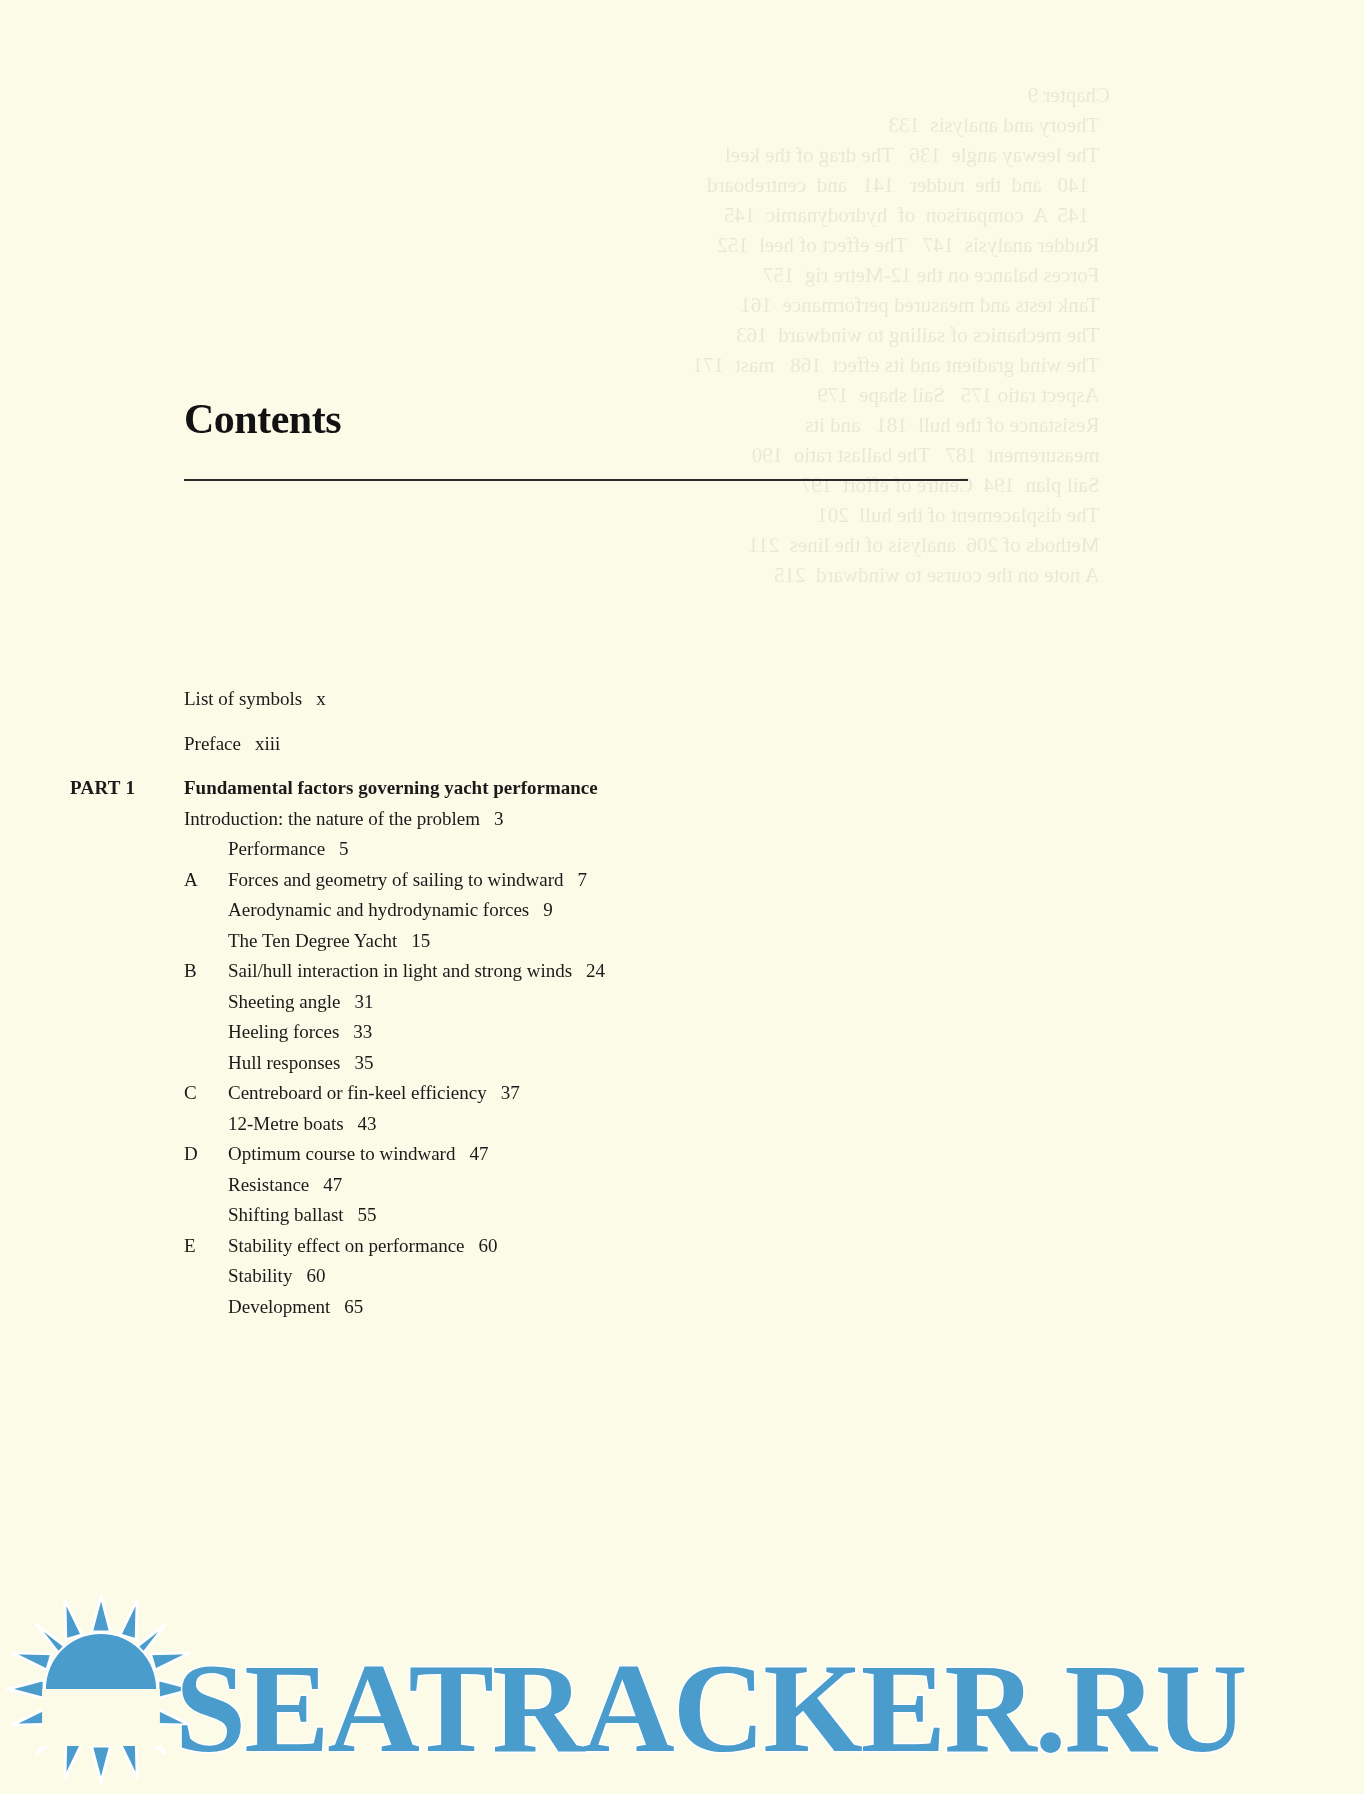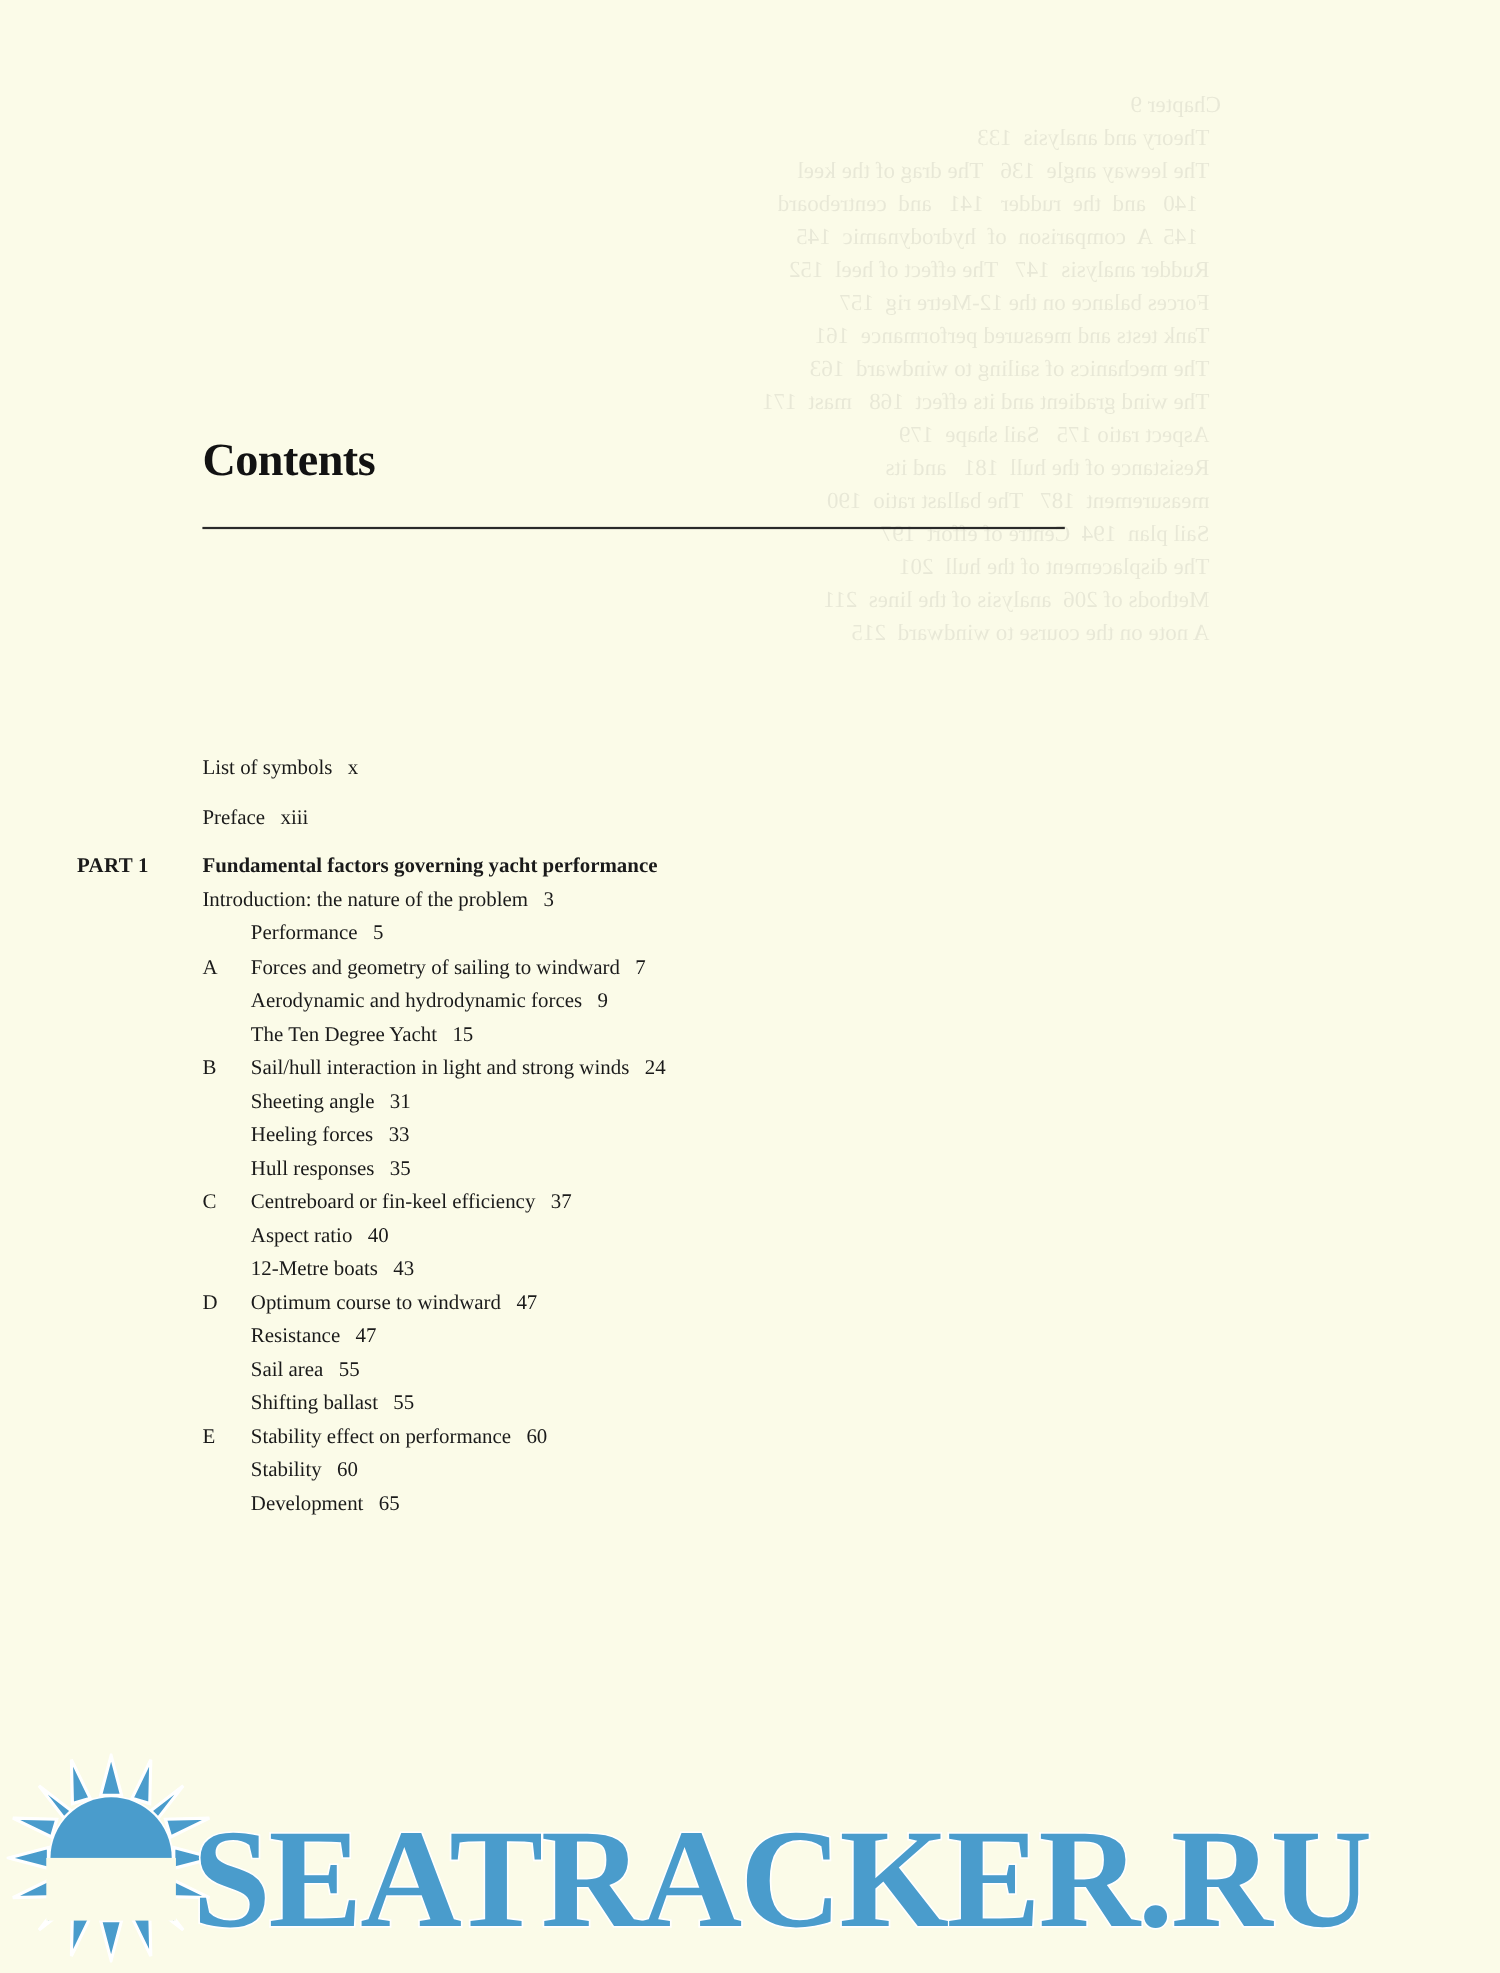--- a/index.html
+++ b/index.html
@@ -222,49 +222,39 @@
       <div class="col-letter"></div>
       <div class="col-text"><span>Hull responses</span><span class="pg">35</span></div>
     </div>
 
     <div class="toc-row">
       <div class="col-part"></div>
       <div class="col-letter">C</div>
       <div class="col-text"><span>Centreboard or fin-keel efficiency</span><span class="pg">37</span></div>
     </div>
 
-    <div class="toc-row">
-      <div class="col-part"></div>
-      <div class="col-letter"></div>
-      <div class="col-text"><span>Aspect ratio</span><span class="pg">40</span></div>
-    </div>
 
     <div class="toc-row">
       <div class="col-part"></div>
       <div class="col-letter"></div>
       <div class="col-text"><span>12-Metre boats</span><span class="pg">43</span></div>
     </div>
 
     <div class="toc-row">
       <div class="col-part"></div>
       <div class="col-letter">D</div>
       <div class="col-text"><span>Optimum course to windward</span><span class="pg">47</span></div>
     </div>
 
     <div class="toc-row">
       <div class="col-part"></div>
       <div class="col-letter"></div>
       <div class="col-text"><span>Resistance</span><span class="pg">47</span></div>
     </div>
 
-    <div class="toc-row">
-      <div class="col-part"></div>
-      <div class="col-letter"></div>
-      <div class="col-text"><span>Sail area</span><span class="pg">55</span></div>
-    </div>
 
     <div class="toc-row">
       <div class="col-part"></div>
       <div class="col-letter"></div>
       <div class="col-text"><span>Shifting ballast</span><span class="pg">55</span></div>
     </div>
 
     <div class="toc-row">
       <div class="col-part"></div>
       <div class="col-letter">E</div>

